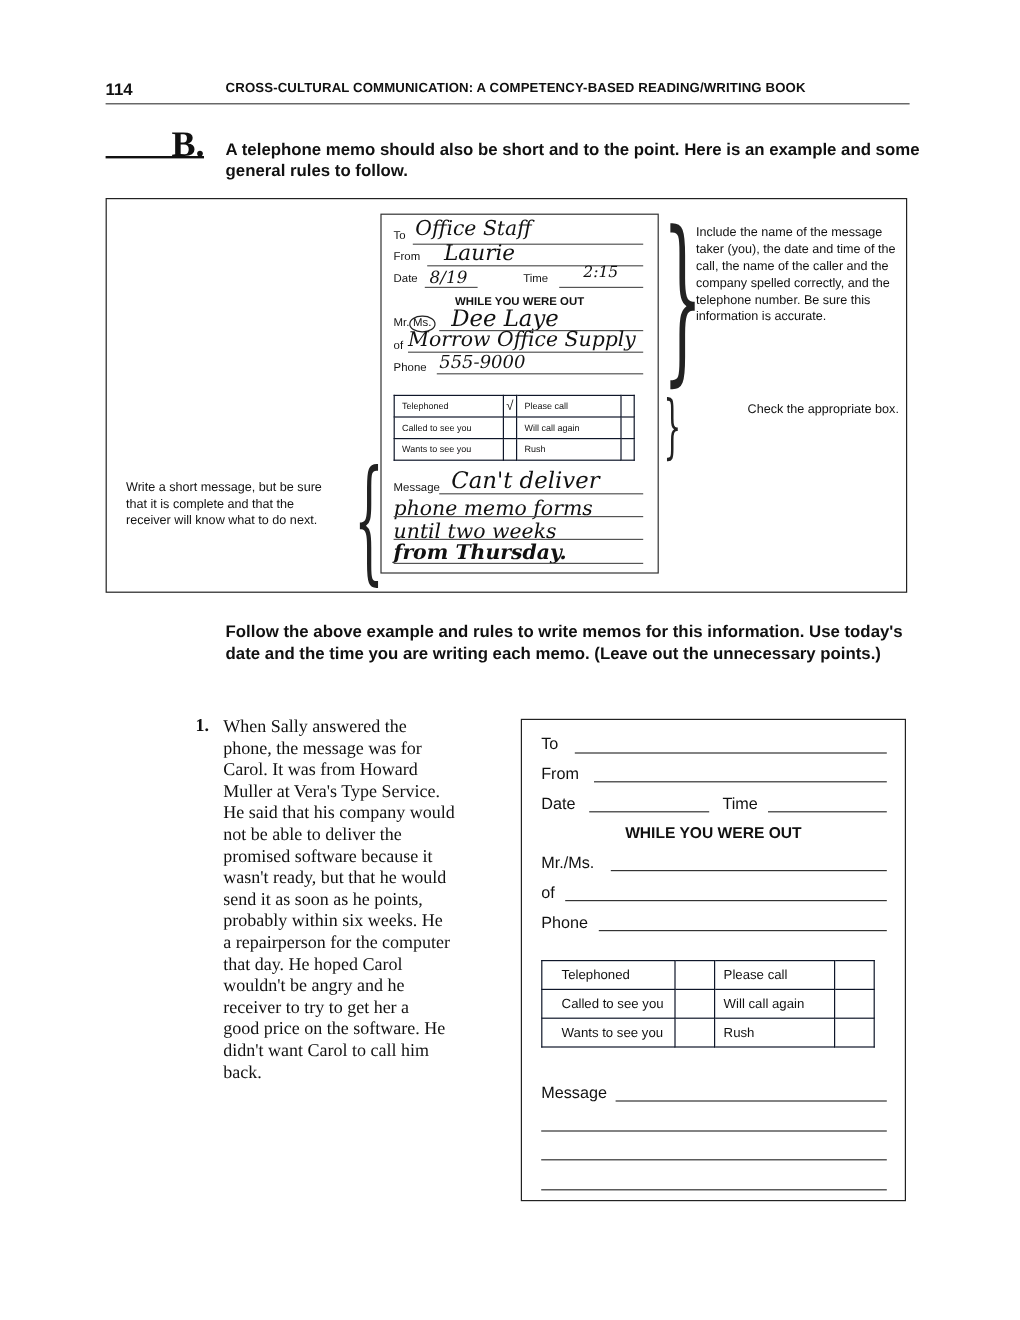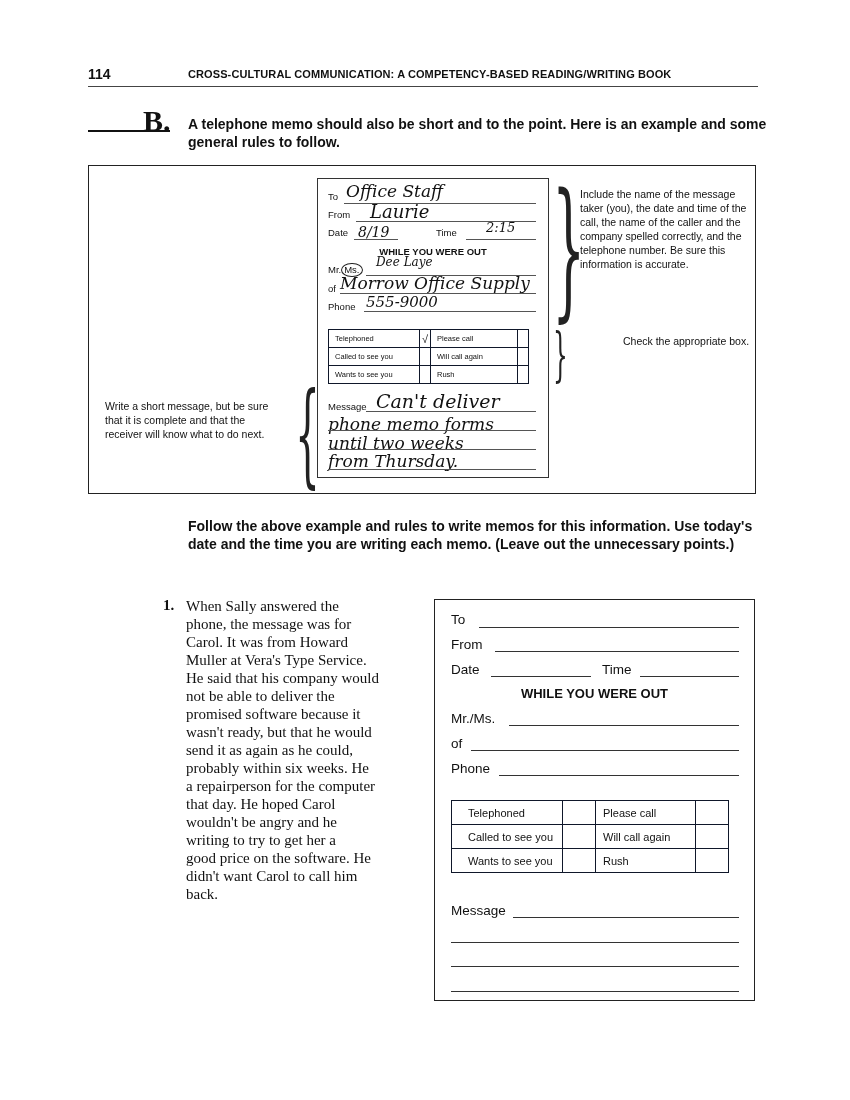--- a/index.html
+++ b/index.html
@@ -85,21 +85,21 @@
   <span class="mf" style="top:48px;">Date</span>
   <span class="hw" style="left:40px; top:45px; font-size:14px;">8/19</span>
   <div class="mline" style="left:36px; width:44px; top:60px;"></div>
   <span class="mf" style="left:118px; top:48px;">Time</span>
   <span class="hw" style="left:168px; top:41px; font-size:13px;">2:15</span>
   <div class="mline" style="left:148px; right:12px; top:60px;"></div>
 
   <div class="wywo-small">WHILE YOU WERE OUT</div>
 
   <span class="mf" style="top:84px;"><span>Mr.</span><span class="ms-circle">Ms.</span></span>
-  <span class="hw" style="left:58px; top:76px; font-size:12px;">Dee Laye</span>
+  <span class="hw" style="left:58px; top:76px; font-size:19px;">Dee Laye</span>
   <div class="mline" style="left:48px; right:12px; top:96px;"></div>
 
   <span class="mf" style="top:104px;">of</span>
   <span class="hw" style="left:22px; top:94px; font-size:17px;">Morrow Office Supply</span>
   <div class="mline" style="left:22px; right:12px; top:114px;"></div>
 
   <span class="mf" style="top:122px;">Phone</span>
   <span class="hw" style="left:48px; top:114px; font-size:15px;">555-9000</span>
   <div class="mline" style="left:46px; right:12px; top:132px;"></div>
 
@@ -126,21 +126,21 @@
       </tbody>
   </table>
 
   <span class="mf" style="top:222px;">Message</span>
   <span class="hw" style="left:58px; top:211px; font-size:19px;">Can't deliver</span>
   <div class="mline" style="left:48px; right:12px; top:232px;"></div>
   <span class="hw" style="left:10px; top:235px; font-size:17px;">phone memo forms</span>
   <div class="mline" style="left:10px; right:12px; top:251px;"></div>
   <span class="hw" style="left:10px; top:254px; font-size:17px;">until two weeks</span>
   <div class="mline" style="left:10px; right:12px; top:270px;"></div>
-  <span class="hw" style="left:10px; top:272px; font-size:17px;">from Thursday.</span>
+  <span class="hw" style="left:10px; top:272px; font-size:17px;font-weight:bold;">from Thursday.</span>
   <div class="mline" style="left:10px; right:12px; top:290px;"></div>
 </div>
 
 <div class="brace" style="left:552px; top:174px; font-size:150px; transform: scaleX(0.35); transform-origin:left top;">}</div>
 <div class="brace" style="left:553px; top:326px; font-size:58px; transform: scaleX(0.4); transform-origin:left top;">}</div>
 <div class="brace" style="left:295px; top:378px; font-size:112px; transform: scaleX(0.35); transform-origin:left top;">{</div>
 
 <div class="note" style="left:580px; top:187px; width:175px;">Include the name of the message taker (you), the date and time of the call, the name of the caller and the company spelled correctly, and the telephone number. Be sure this information is accurate.</div>
 <div class="note" style="left:607px; top:334px; width:175px;margin-left:16px;">Check the appropriate box.</div>
 <div class="note" style="left:105px; top:399px; width:175px;">Write a short message, but be sure that it is complete and that the receiver will know what to do next.</div>
@@ -150,26 +150,26 @@
 <div class="abs ex-num">1.</div>
 <div class="abs ex-text" id="ex-text">
     <span class="ex-line">When Sally answered the</span>
     <span class="ex-line">phone, the message was for</span>
     <span class="ex-line">Carol. It was from Howard</span>
     <span class="ex-line">Muller at Vera's Type Service.</span>
     <span class="ex-line">He said that his company would</span>
     <span class="ex-line">not be able to deliver the</span>
     <span class="ex-line">promised software because it</span>
     <span class="ex-line">wasn't ready, but that he would</span>
-    <span class="ex-line">send it as again as he could,</span>
+    <span class="ex-line">send it as soon as he points,</span>
     <span class="ex-line">probably within six weeks. He</span>
     <span class="ex-line">a repairperson for the computer</span>
     <span class="ex-line">that day. He hoped Carol</span>
     <span class="ex-line">wouldn't be angry and he</span>
-    <span class="ex-line">writing to try to get her a</span>
+    <span class="ex-line">receiver to try to get her a</span>
     <span class="ex-line">good price on the software. He</span>
     <span class="ex-line">didn't want Carol to call him</span>
     <span class="ex-line">back.</span>
   </div>
 
 <div class="abs form">
   <span class="ff" style="top:12px;">To</span>
   <div class="fline" style="left:44px; right:15px; top:27px;"></div>
 
   <span class="ff" style="top:37px;">From</span>

